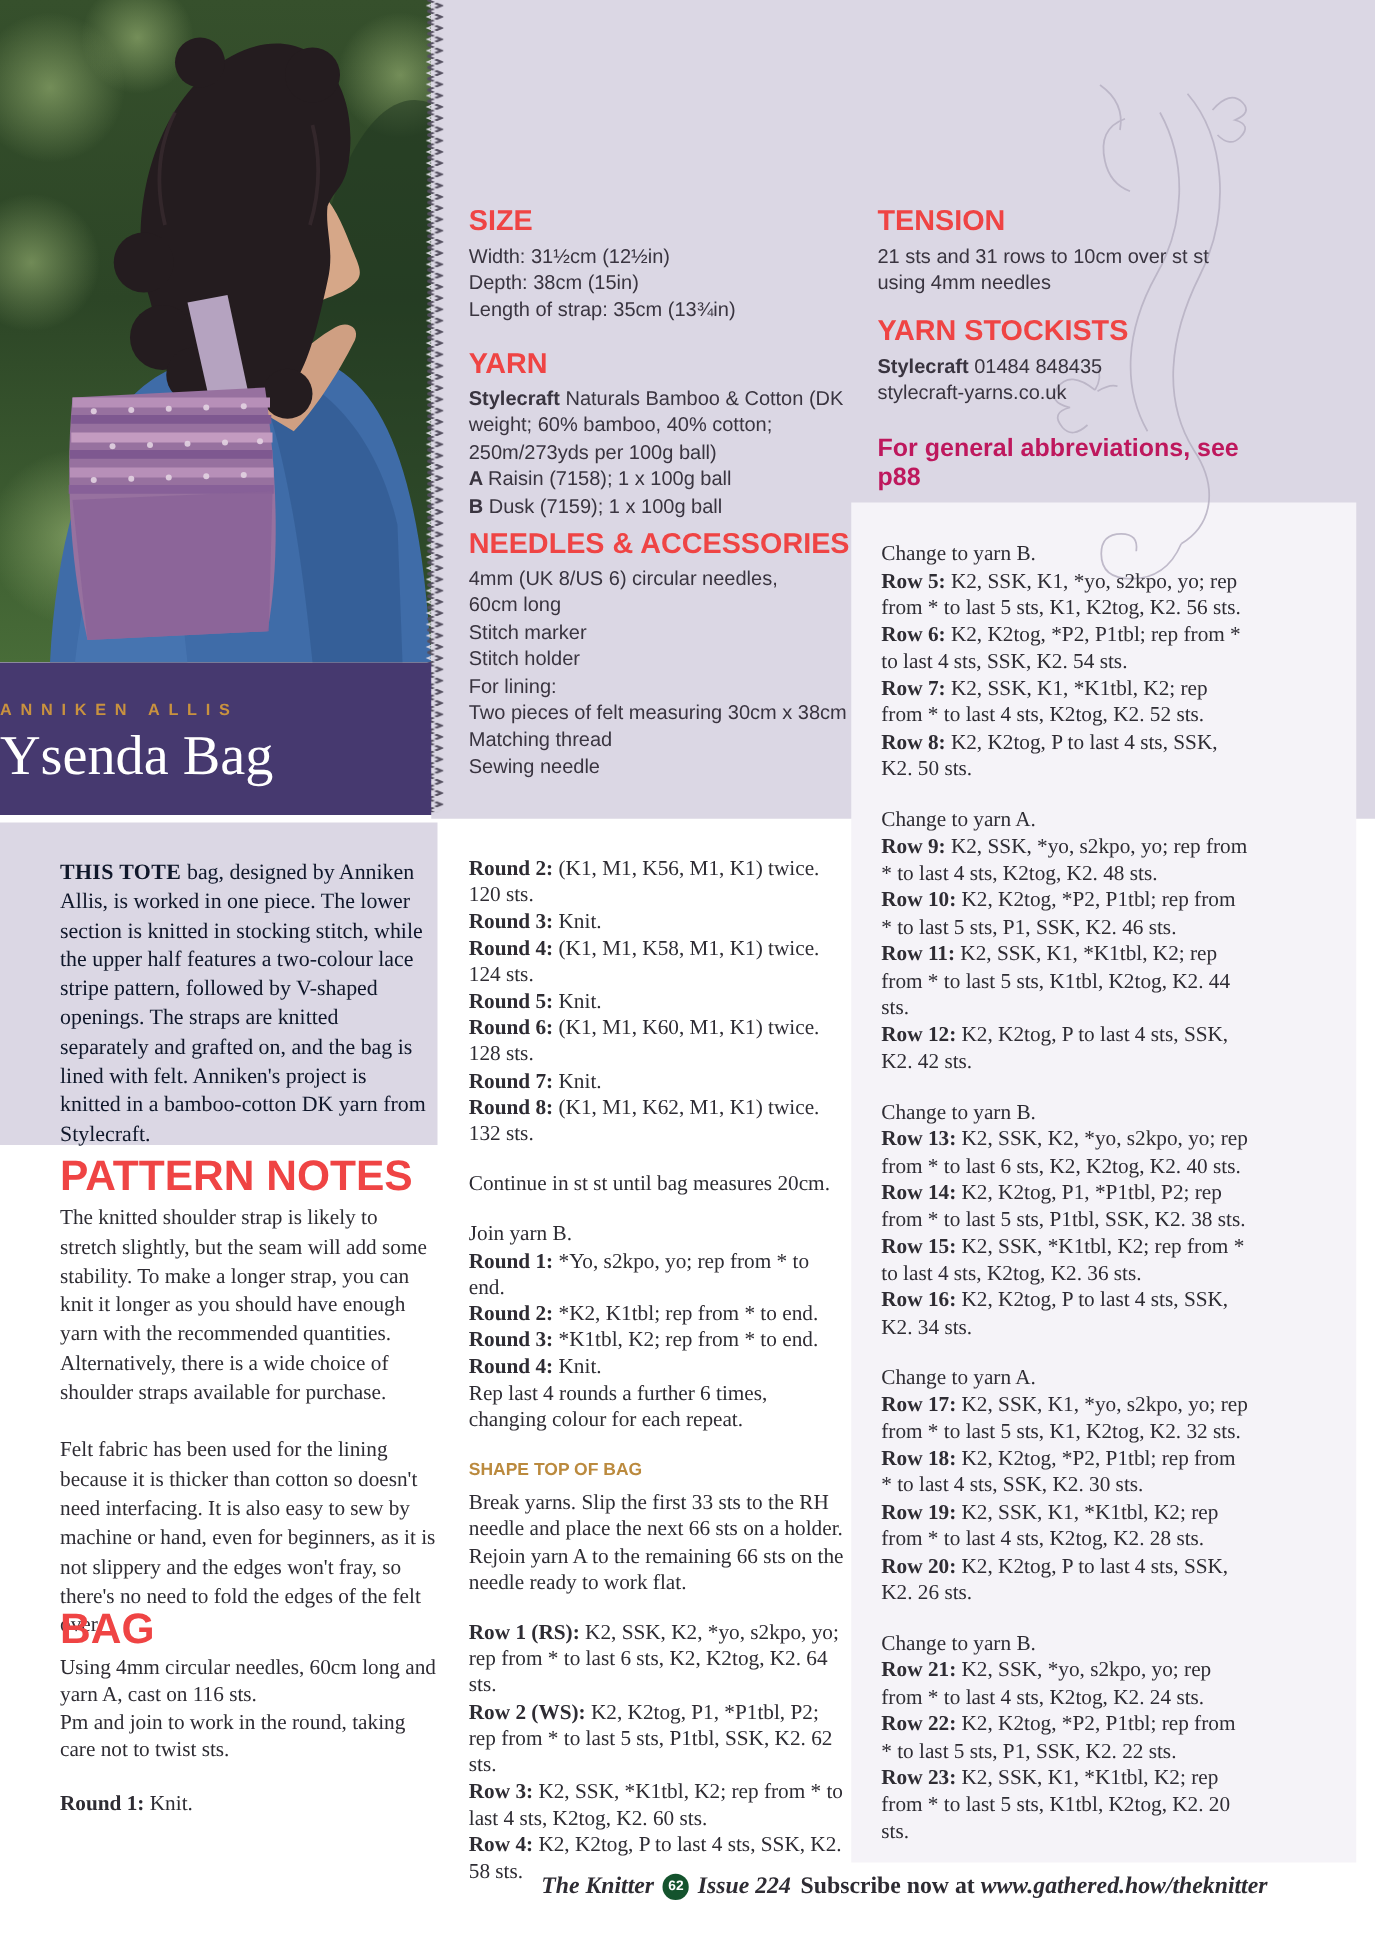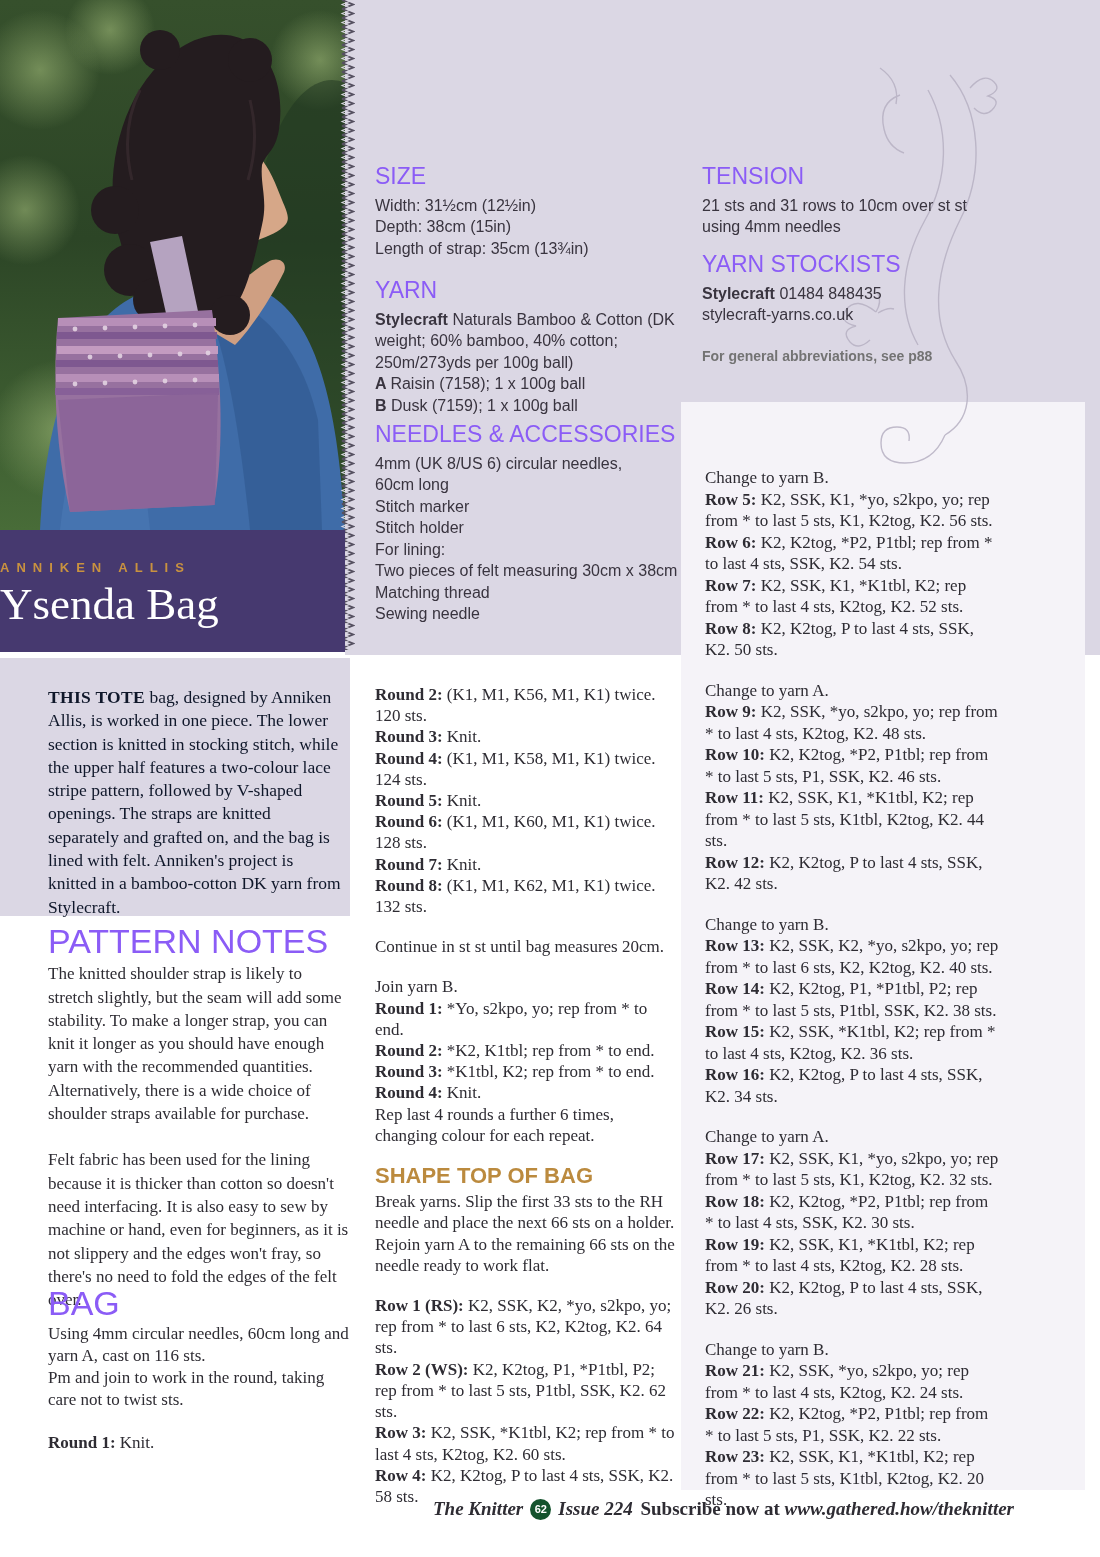--- a/index.html
+++ b/index.html
@@ -15,43 +15,43 @@
   .fairy{position:absolute;left:820px;top:50px;width:270px;height:440px;}
   
   .titleblock{position:absolute;left:0;top:530px;width:345px;height:122px;background:#46396f;}
   .author{margin-top:30px;font-family:"Liberation Sans",sans-serif;font-weight:bold;font-size:13px;
           letter-spacing:7px;color:#c9923f;}
   .ptitle{margin-top:6px;font-family:"Liberation Serif",serif;font-size:45px;color:#ffffff;line-height:1.05;}
   
   .intro{position:absolute;left:48px;top:686px;width:296px;font-size:17.5px;line-height:23.3px;color:#0f172a;}
   .intro b{letter-spacing:.3px;}
   
-  .h-purple{font-family:"Liberation Sans",sans-serif;font-weight:normal;color:#8b5cf6;margin:0 0 7px 0;}
+  .h-purple{font-family:"Liberation Sans",sans-serif;font-weight:bold;color:#ef4444;margin:0 0 7px 0;}
   .h-spec{font-size:23px;}
   .h-big{font-size:34px;margin-bottom:9px;}
-  .h-gold{font-family:"Liberation Sans",sans-serif;font-weight:bold;color:#bb8a3e;font-size:22px;margin:0 0 5px 0;}
+  .h-gold{font-family:"Liberation Sans",sans-serif;font-weight:bold;color:#bb8a3e;font-size:14px;margin:0 0 5px 0;}
   
   .spec{position:absolute;font-family:"Liberation Sans",sans-serif;font-size:16px;line-height:21.5px;color:#39343f;}
   .spec p{margin:0;}
   .sec-size{left:375px;top:166px;width:300px;}
   .sec-yarn{left:375px;top:280px;width:308px;}
   .sec-needles{left:375px;top:424px;width:308px;}
   .sec-tension{left:702px;top:166px;width:290px;}
   .sec-stockists{left:702px;top:254px;width:290px;}
   .abbrev{position:absolute;left:702px;top:348px;width:300px;font-family:"Liberation Sans",sans-serif;
-          font-weight:bold;font-size:14px;color:#737373;}
+          font-weight:bold;font-size:20px;color:#be185d;}
   
   .serifcol{position:absolute;font-size:17px;line-height:21.2px;color:#2e2c33;}
   .leftnotes{left:48px;top:930px;width:302px;line-height:23.3px;}
   .leftnotes p{margin:0 0 23px 0;}
   .bagsec{left:48px;top:1292px;width:302px;line-height:22px;}
   .bagsec p{margin:0;}
   .round1{margin-top:21px !important;}
   .midcol{left:375px;top:684px;width:300px;}
-  .rightcol{left:705px;top:467px;width:294px;line-height:21.5px;}
+  .rightcol{left:705px;top:432px;width:294px;line-height:21.5px;}
   .pblock{margin:0 0 19px 0;}
   .pblock p{margin:0;}
   
   .footer{position:absolute;left:0;top:1498px;width:1100px;height:30px;font-size:19px;}
   .f-left{position:absolute;left:433px;top:0;display:flex;align-items:center;gap:7px;}
   .f-mag{font-style:italic;font-weight:bold;}
   .f-badge{display:inline-block;width:21px;height:21px;border-radius:50%;background:#14532d;color:#fff;
            font-family:"Liberation Sans",sans-serif;font-size:11px;font-weight:bold;line-height:21px;text-align:center;}
   .f-issue{font-style:italic;font-weight:bold;}
   .f-right{position:absolute;right:86px;top:0;}

